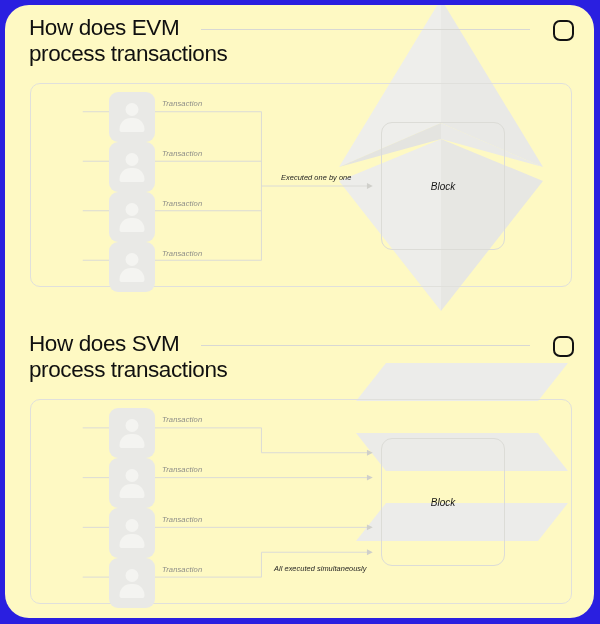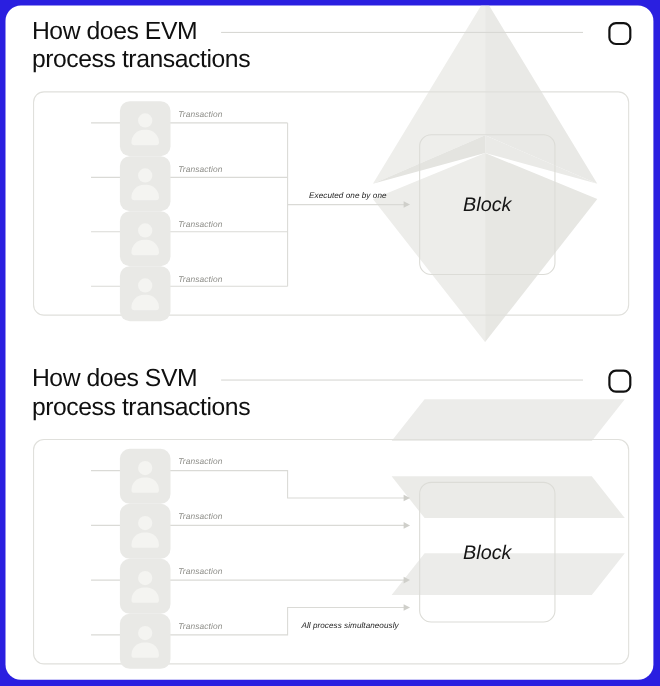--- a/index.html
+++ b/index.html
@@ -20,22 +20,22 @@
     background: #2a1fe0;
     padding: 5px 6px 6px 5px;
     overflow: hidden;
   }
 
   .slide-inner {
     position: relative;
     width: 100%;
     height: 100%;
     box-sizing: border-box;
-    background: #ffffff;
-    border-radius: 14px;
+    background: #fef9c3;
+    border-radius: 24px;
     overflow: hidden;
   }
 
   
   .section {
     position: absolute;
     left: 0;
     width: 100%;
     box-sizing: border-box;
     overflow: hidden;
@@ -179,21 +179,21 @@
   
   .block-node {
     position: absolute;
     border: 1px solid #dcdcd7;
     border-radius: 11px;
     box-sizing: border-box;
     background: transparent;
     display: flex;
     align-items: center;
     justify-content: center;
-    font-size: 18px;
+    font-size: 10px;
     color: #161616;
   }
 
   
   .flow-label {
     position: absolute;
     font-size: 7.4px;
     color: #1d1d1d;
     white-space: nowrap;
     letter-spacing: 0.05px;
@@ -336,21 +336,21 @@
             <div class="tx-label">Transaction</div>
           </div>
           <div class="tx-row" style="top:158px">
             <div class="avatar">
               <span class="head"></span>
               <span class="body"></span>
             </div>
             <div class="tx-label">Transaction</div>
           </div>
 
-          <div class="flow-label" style="left:243px; top:164px">All process simultaneously</div>
+          <div class="flow-label" style="left:243px; top:164px">All executed simultaneously</div>
 
           <div class="block-node" style="left:350px; top:38px; width:124px; height:128px;">Block</div>
         </div>
       </div>
     </section>
 
   </div>
 </div>
 
 </body></html>

